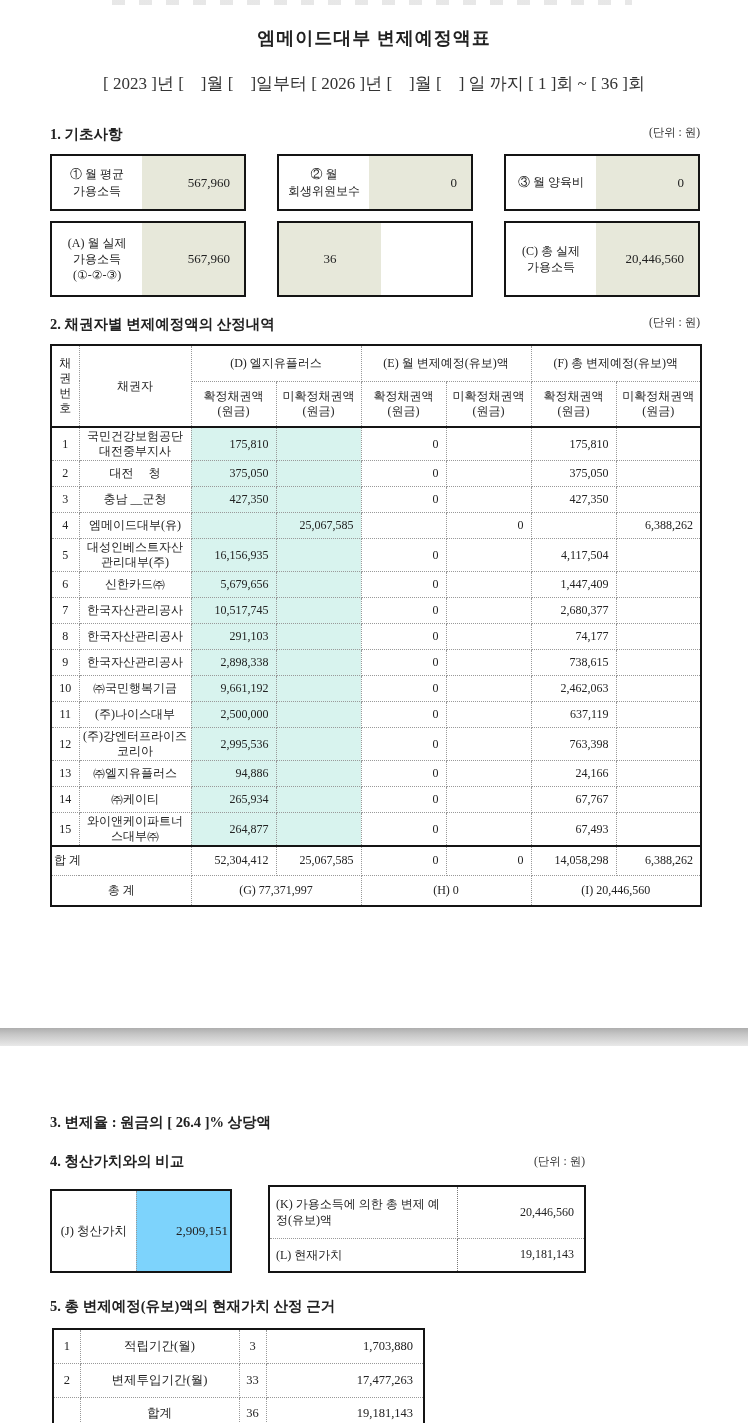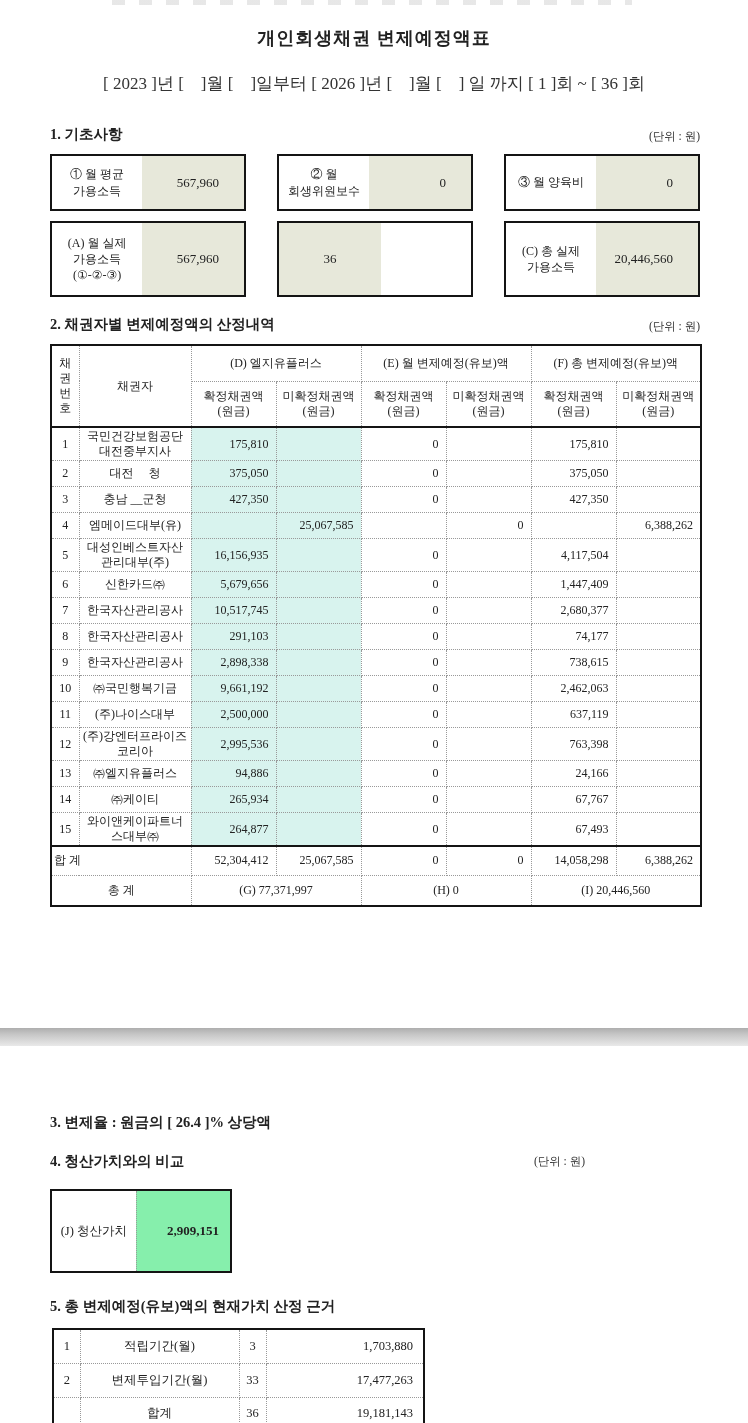--- a/index.html
+++ b/index.html
@@ -10,33 +10,33 @@
     -webkit-font-smoothing:antialiased;
   }
   .pre{white-space:pre-line;}
   
   .top-remnant{position:absolute;top:0;left:112px;width:520px;height:5px;opacity:.55;
     background:repeating-linear-gradient(90deg,#d4d4d4 0 13px,transparent 13px 27px);}
   
   .page1{position:absolute;top:0;left:0;width:748px;}
   .doc-title{margin-top:26px;text-align:center;font-size:18px;font-weight:bold;letter-spacing:1px;}
   .doc-subtitle{margin-top:22px;text-align:center;font-size:17px;color:#333;}
-  .sec-head-row{display:flex;justify-content:space-between;align-items:flex-end;
+  .sec-head-row{display:flex;justify-content:space-between;
     margin:0 48px 0 50px;}
   .sec-title{font-size:14.5px;font-weight:bold;}
   .unit{font-size:11.5px;color:#333;}
   
   .boxrow{display:flex;margin:10px 48px 0 50px;justify-content:space-between;border-radius:19px;}
   .ibox{width:196px;border:2px solid #141414;display:flex;box-sizing:border-box;background:#fff;}
   .boxrow.r1 .ibox{height:57px;}
   .boxrow.r2 .ibox{height:76px;}
   .ibox .lbl{width:47%;display:flex;align-items:center;justify-content:center;
     font-size:12px;text-align:center;line-height:1.35;}
   .ibox .val{width:53%;background:#e7e8da;display:flex;align-items:center;
-    justify-content:flex-end;padding-right:25px;box-sizing:border-box;font-size:13px;}
+    justify-content:flex-end;padding-right:14px;box-sizing:border-box;font-size:13px;}
   .ibox .val.center{justify-content:center;padding-right:0;}
   
   table{border-collapse:collapse;table-layout:fixed;}
   .main-table{width:650px;margin:10px 48px 0 50px;border:2px solid #141414;font-size:12px;}
   .main-table th,.main-table td{border-right:1px dotted #999;box-sizing:border-box;
     font-weight:normal;padding:1px 2px;line-height:1.25;}
   .main-table th:last-child,.main-table td:last-child{border-right:none;}
   .main-table thead th{text-align:center;vertical-align:middle;border-bottom:1px dotted #999;}
   .main-table thead tr.sub th{height:46px;border-bottom:2px solid #141414;}
   .main-table thead tr.grp th{height:36px;margin-top:47px;}
@@ -53,23 +53,23 @@
   .page-band{position:absolute;top:1028px;left:0;width:748px;height:18px;
     background:linear-gradient(180deg,#aeaeae 0%,#c6c6c6 35%,#e9e9e9 100%);}
   
   .page2{position:absolute;top:1100px;left:0;width:748px;}
   .sec3-title{margin:13px 0 0 50px;font-size:14.5px;font-weight:bold;}
   .sec4-head{display:flex;justify-content:space-between;align-items:center;
     margin:20px 0 0 50px;width:535px;}
   .sec4-row{display:flex;margin:14px 0 0 50px;}
   .jbox{width:182px;height:84px;border:2px solid #141414;display:flex;box-sizing:border-box;margin-top:4px;}
   .jbox .lbl{width:47%;display:flex;align-items:center;justify-content:center;font-size:12.5px;border-radius:9px;}
-  .jbox .val{width:53%;background:#86efac;display:flex;align-items:center;
-    justify-content:flex-end;padding-right:11px;box-sizing:border-box;font-size:13px;
-    border-left:1px dotted #999;font-weight:bold;}
+  .jbox .val{width:53%;background:#7dd3fc;display:flex;align-items:center;
+    justify-content:flex-end;padding-right:2px;box-sizing:border-box;font-size:13px;
+    border-left:1px dotted #999;}
   .kl-table{width:318px;margin-left:36px;border:2px solid #141414;font-size:12px;}
   .kl-table td{box-sizing:border-box;vertical-align:middle;}
   .kl-table td.klabel{width:188px;border-right:1px dotted #777;padding:3px 6px;line-height:1.35;}
   .kl-table td.kval{text-align:right;padding-right:10px;}
   .kl-table tr.k td{height:52px;border-bottom:1px dotted #999;}
   .kl-table tr.l td{height:34px;}
   .sec5-title{margin:24px 0 0 50px;font-size:14.5px;font-weight:bold;}
   .s5-table{width:371px;margin:12px 0 0 52px;border:2px solid #141414;font-size:12.5px;}
   .s5-table td{border-right:1px dotted #999;border-bottom:1px dotted #999;height:34px;
     vertical-align:middle;box-sizing:border-box;}
@@ -79,21 +79,21 @@
   .s5-lbl{width:159px;text-align:center;}
   .s5-mo{width:27px;text-align:center;}
   .s5-val{width:158px;text-align:right;padding-right:10px;}
 </style>
 </head>
 <body>
 
 <div class="top-remnant"></div>
 
 <div class="page1">
-  <div class="doc-title">개인회생채권 변제예정액표</div>
+  <div class="doc-title">엠메이드대부 변제예정액표</div>
   <div class="doc-subtitle">[ 2023 ]년 [&nbsp;&nbsp;&nbsp;&nbsp;]월 [&nbsp;&nbsp;&nbsp;&nbsp;]일부터 [ 2026 ]년 [&nbsp;&nbsp;&nbsp;&nbsp;]월 [&nbsp;&nbsp;&nbsp;&nbsp;] 일 까지 [ 1 ]회 ~ [ 36 ]회</div>
 
   <div class="sec-head-row" style="margin-top:30px;">
     <div class="sec-title">1. 기초사항</div>
     <div class="unit">(단위 : 원)</div>
   </div>
 
   <div class="boxrow r1">
     <div class="ibox">
       <div class="lbl pre">① 월 평균
@@ -346,20 +346,32 @@
   <div class="sec4-head">
     <div class="sec-title">4. 청산가치와의 비교</div>
     <div class="unit">(단위 : 원)</div>
   </div>
 
   <div class="sec4-row">
     <div class="jbox">
       <div class="lbl">(J) 청산가치</div>
       <div class="val">2,909,151</div>
     </div>
+    <table class="kl-table">
+      <tbody>
+          <tr class="k">
+        <td class="klabel">(K) 가용소득에 의한 총 변제 예정(유보)액</td>
+        <td class="kval">20,446,560</td>
+      </tr>
+      <tr class="l">
+        <td class="klabel">(L) 현재가치</td>
+        <td class="kval">19,181,143</td>
+      </tr>
+    </tbody>
+      </table>
   </div>
 
   <div class="sec5-title">5. 총 변제예정(유보)액의 현재가치 산정 근거</div>
 
   <table class="s5-table">
     <tbody>
         <tr>
       <td class="s5-no">1</td>
       <td class="s5-lbl">적립기간(월)</td>
       <td class="s5-mo">3</td>

